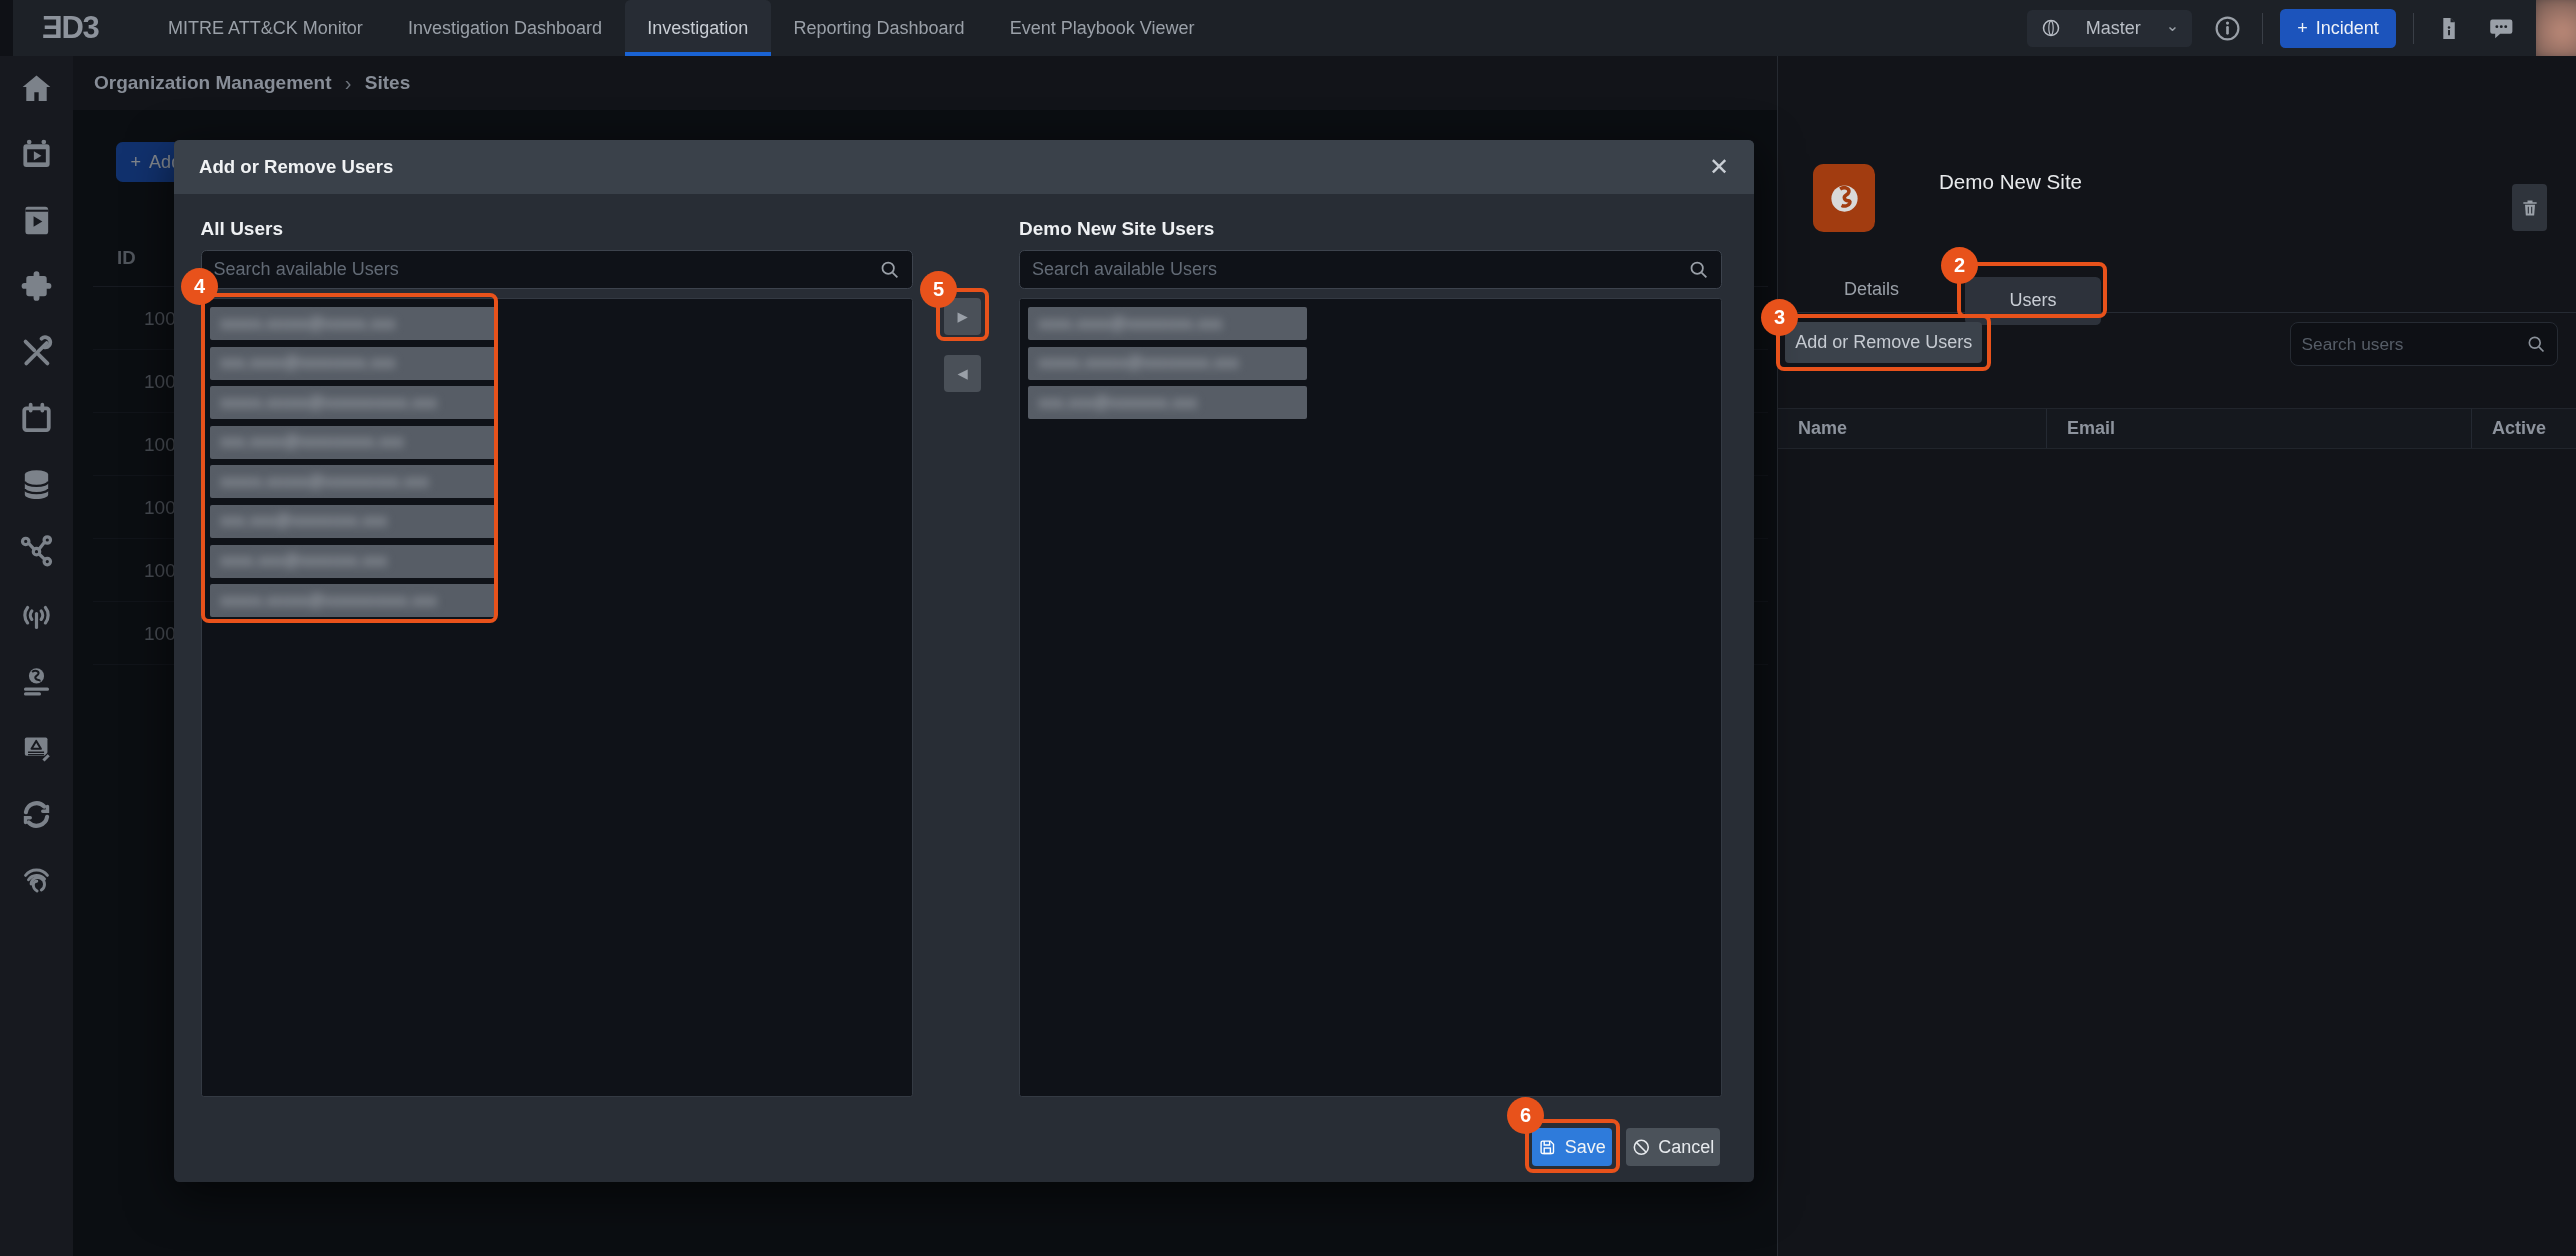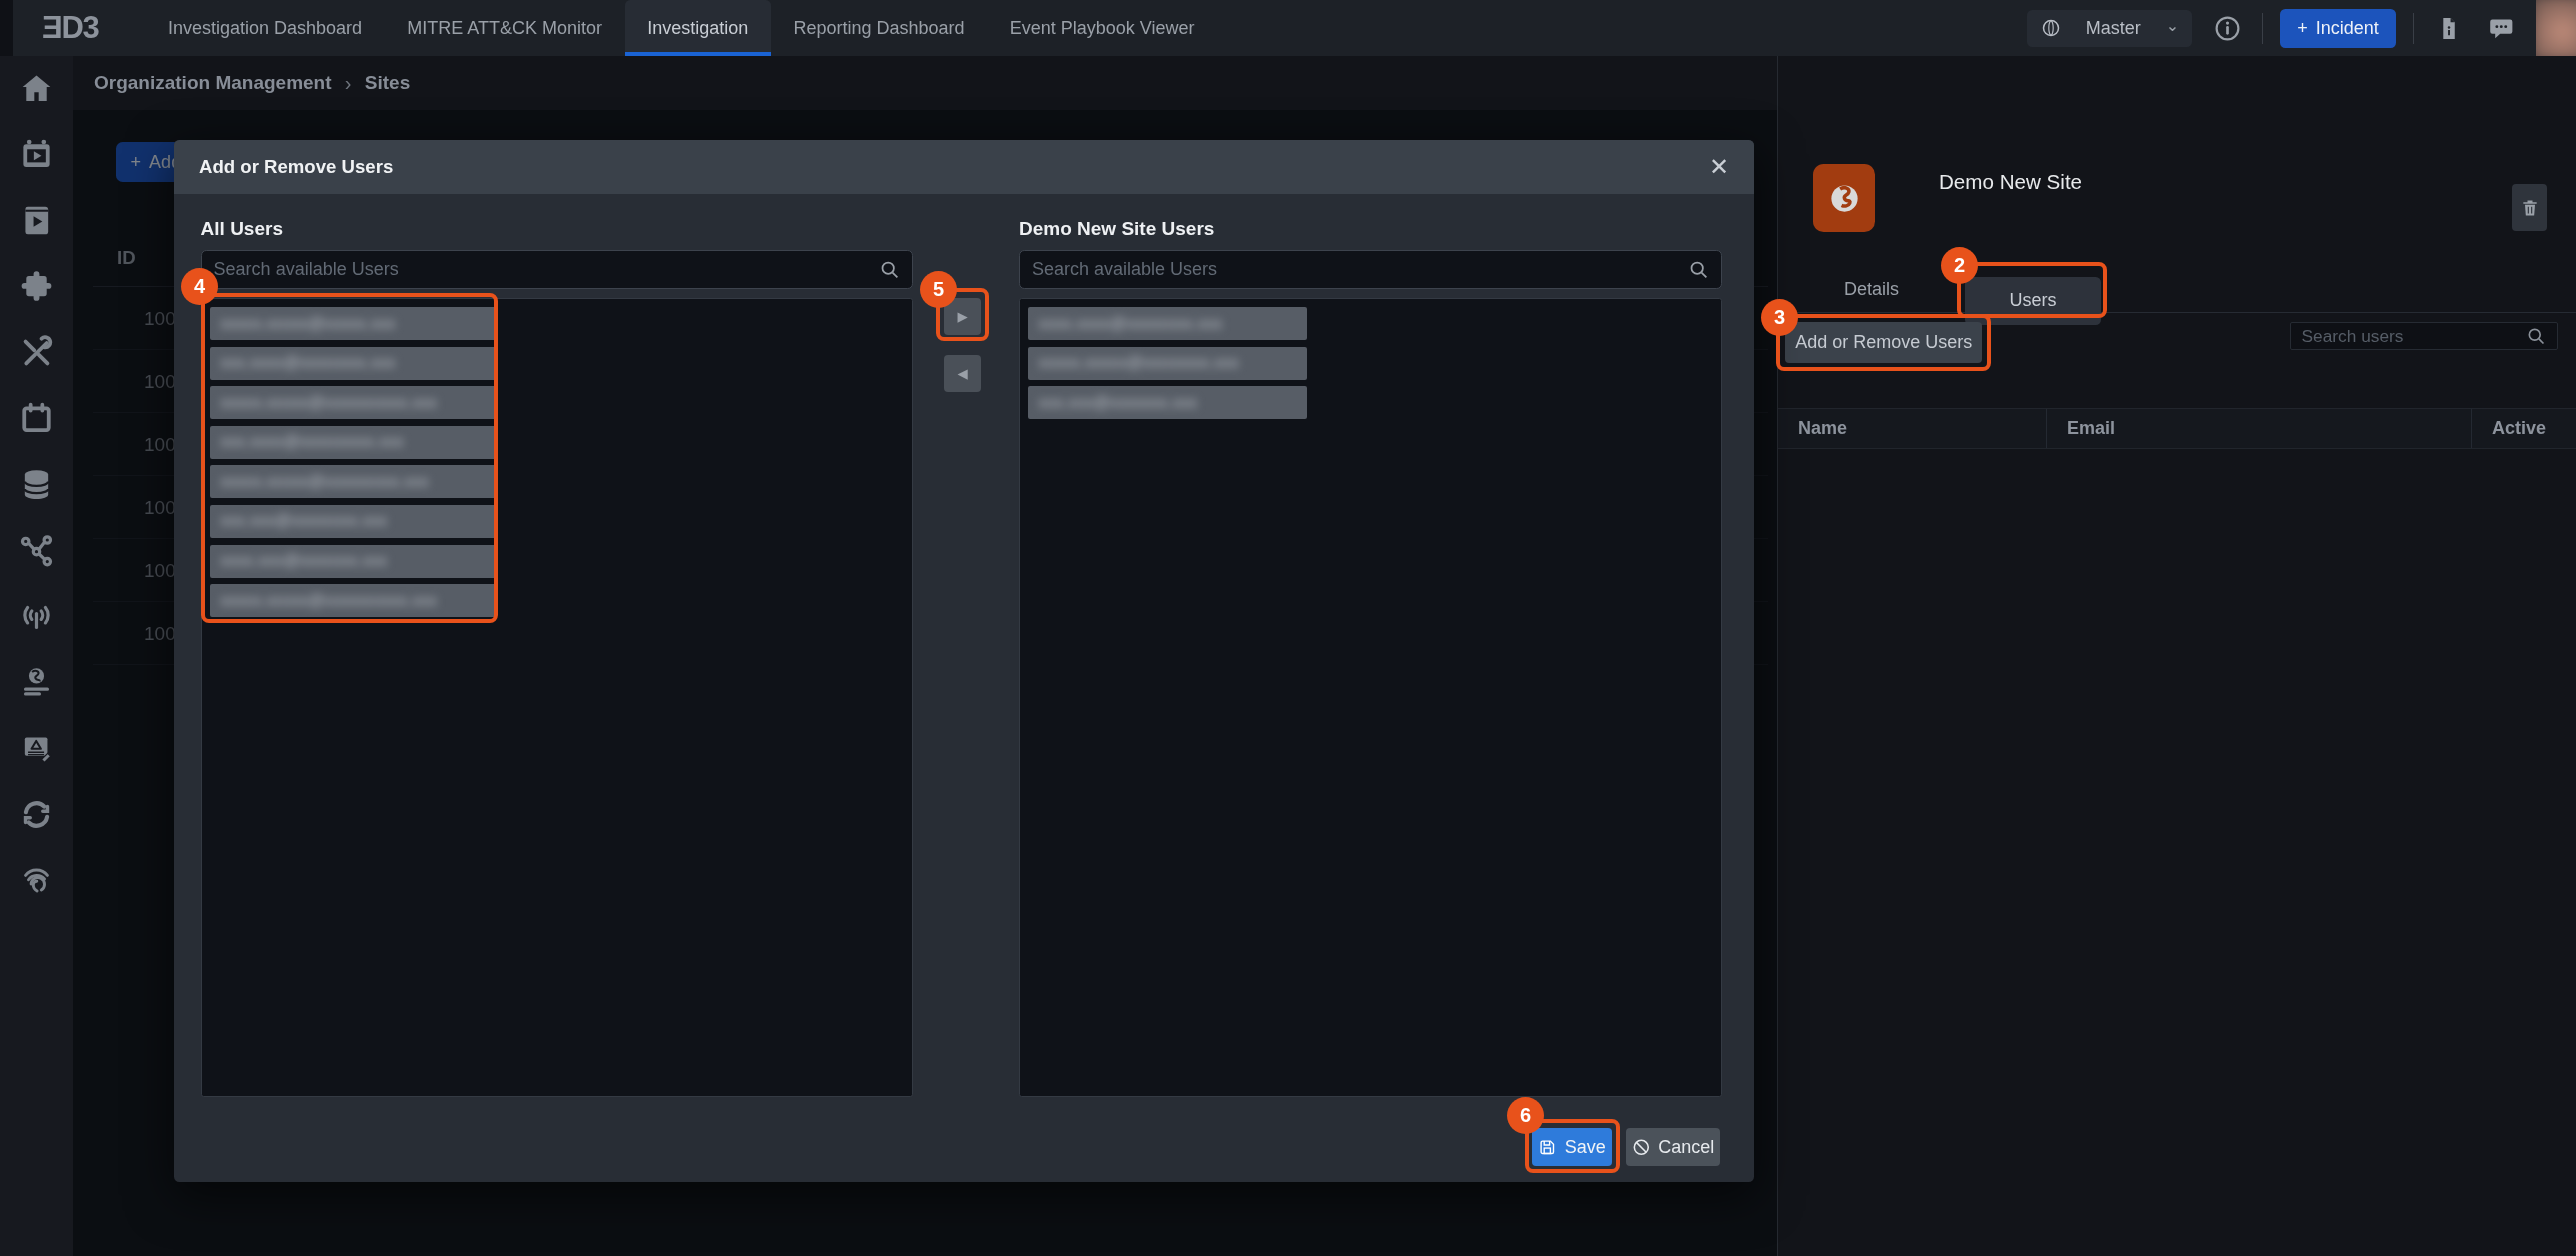--- a/index.html
+++ b/index.html
@@ -40,21 +40,21 @@
   
   .rpanel { position:absolute; left:1777px; top:56px; width:799px; height:1201px; background:#121419; border-left:0.7px solid #262a31; z-index:46; }
   .site-icon { position:absolute; left:35px; top:108px; width:62px; height:68px; border-radius:10.6px; background:#a23c10; display:flex; align-items:center; justify-content:center; }
   .site-title { position:absolute; left:161px; top:114px; font-size:20.6px; font-weight:normal; color:#e8eaec; }
   .trash-btn { position:absolute; left:734px; top:128px; width:35px; height:47px; background:#2f343c; border-radius:4px; display:flex; align-items:center; justify-content:center; cursor:pointer; }
   .tabs { position:absolute; left:0; top:210px; width:799px; height:47px; border-bottom:1.3px solid #262b33; }
   .tab { position:absolute; font-size:18px; color:#9aa0a8; cursor:pointer; }
   .tab.details { left:66px; top:13.3px; }
   .tab.users { left:187px; top:10.6px; width:136px; height:48px; background:#2d323b; border-radius:5.3px; color:#c9ced5; display:flex; align-items:center; justify-content:center; }
   .addrem-btn { position:absolute; left:7.3px; top:266px; width:197px; height:41px; background:#3b424b; border:none; border-radius:4px; color:#c6cbd2; font-size:18px; cursor:pointer; }
-  .rsearch { position:absolute; left:512px; top:266px; width:268px; height:28px; background:#0e1015; border:0.7px solid #262b33; border-radius:2px; display:flex; align-items:center; padding:0 10.6px; }
+  .rsearch { position:absolute; left:512px; top:266px; width:268px; height:44px; background:#0e1015; border:0.7px solid #262b33; border-radius:8px; display:flex; align-items:center; padding:0 10.6px; }
   .rsearch input { flex:1; background:transparent; border:none; outline:none; color:#c6cbd2; font-size:17.3px; font-family:"Liberation Sans",sans-serif; }
   .rsearch input::placeholder { color:#565d67; }
   .rtable-head { position:absolute; left:0; top:352px; width:799px; height:41px; background:#15181e; border-top:0.7px solid #21252c; border-bottom:0.7px solid #21252c; display:flex; align-items:center; }
   .rth { font-size:18px; font-weight:bold; color:#8d939d; }
   .rth.name { width:268px; padding-left:20px; }
   .rth.email { width:425px; padding-left:20px; border-left:1.3px solid #242932; height:100%; display:flex; align-items:center; }
   .rth.active { flex:1; padding-left:20px; border-left:1.3px solid #242932; height:100%; display:flex; align-items:center; }
 
   
   .modal { position:absolute; left:174px; top:140px; width:1580px; height:1042px; background:#282d35; border-radius:5.3px; box-shadow:0 13.3px 47px rgba(0,0,0,0.6); z-index:60; }
@@ -199,22 +199,22 @@
           <path d="M6.5 11.5a7 7 0 0 1 11-0.5"></path>
           <path d="M8.3 14.5a4.6 4.6 0 1 1 7 4"></path>
           <path d="M12.2 12.5a2.4 2.4 0 0 0-2.4 2.4c0 1.8 1 3.4 2.6 4.3"></path>
         </svg>
       </div>
   </div>
 
   <div class="topbar">
     <div class="logo">ƎD3</div>
     <div class="nav">
+      <div class="nav-item">MITRE ATT&amp;CK Monitor</div>
       <div class="nav-item">Investigation Dashboard</div>
-      <div class="nav-item">MITRE ATT&amp;CK Monitor</div>
       <div class="nav-item active">Investigation</div>
       <div class="nav-item">Reporting Dashboard</div>
       <div class="nav-item">Event Playbook Viewer</div>
     </div>
     <div class="topbar-right">
       <div class="master-dd">
         <svg width="20" height="20" viewBox="0 0 24 24" fill="none" stroke="#b9bec6" stroke-width="1.8">
             <circle cx="12" cy="12" r="9"></circle>
             <path d="M12 3c-3.5 3-3.5 15 0 18M12 3c3.5 3 3.5 15 0 18" stroke-width="1.4"></path>
           </svg>

